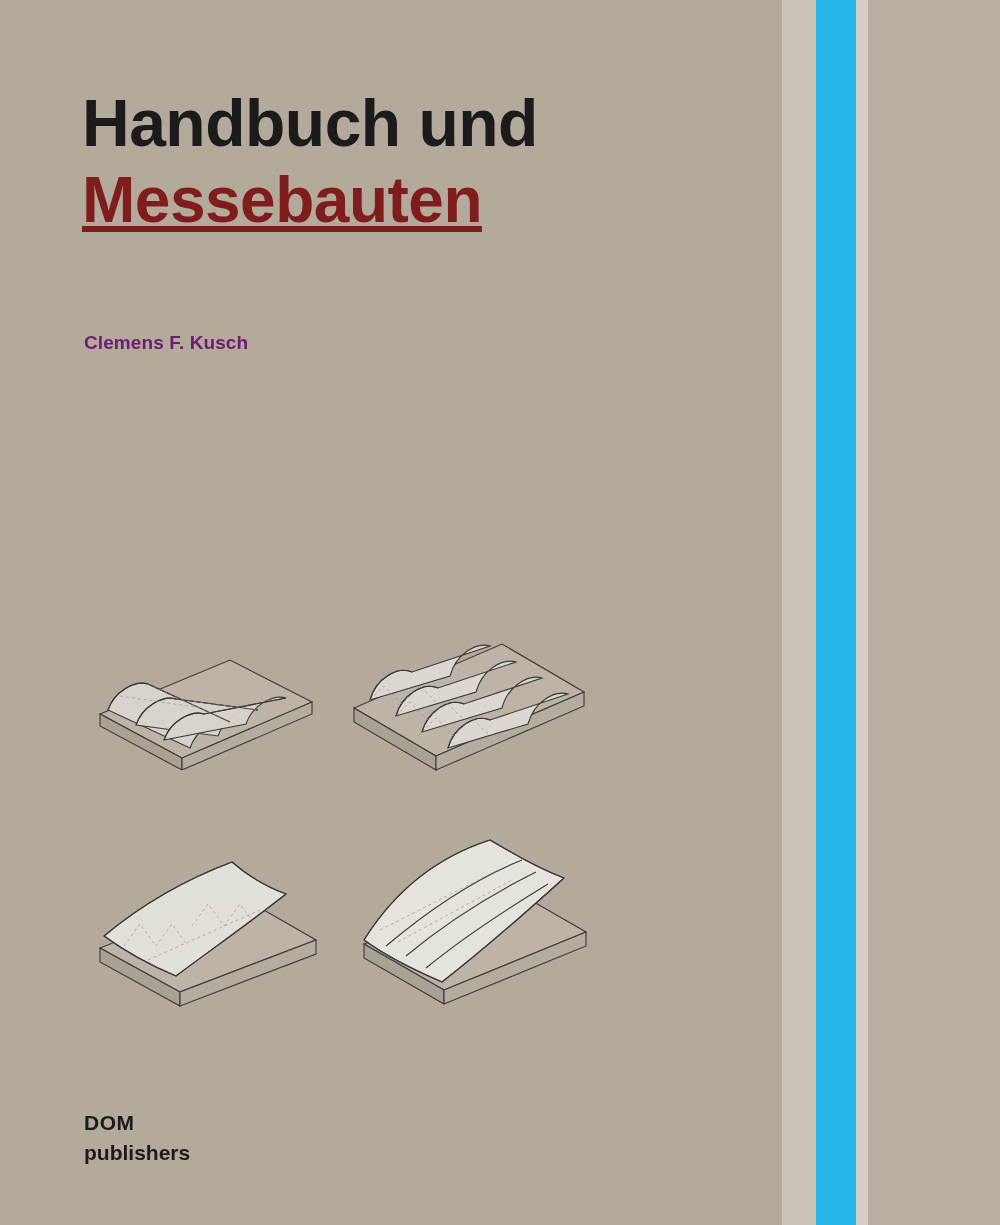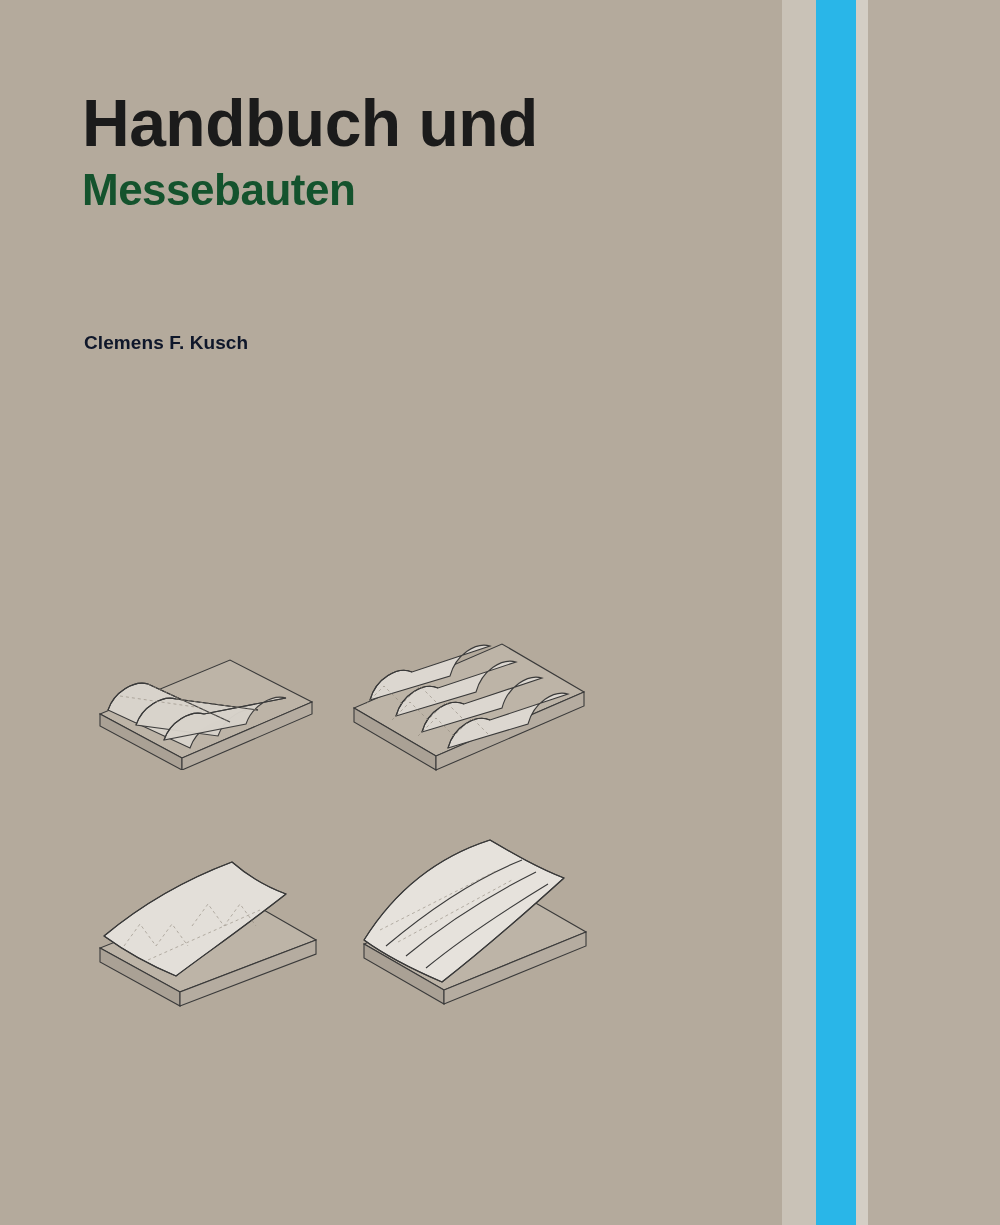--- a/index.html
+++ b/index.html
@@ -57,34 +57,35 @@
   .title-main {
     font-size: 66px;
     line-height: 1.09;
     font-weight: bold;
     color: #1b1b1b;
     letter-spacing: -0.5px;
     margin: 0;
     white-space: pre-line;
   }
   .title-sub {
-    font-size: 44px;
+    font-size: 64px;
     line-height: 1.09;
     font-weight: bold;
-    color: #14532d;
+    color: #7f1d1d;
     letter-spacing: -0.5px;
     margin: 6px 0 0 0;
+    text-decoration: underline;
   }
   .author {
     position: absolute;
     left: 84px;
     top: 332px;
     font-size: 19px;
     font-weight: bold;
-    color: #0f172a;
+    color: #701a75;
     letter-spacing: 0.1px;
   }
   
   .publisher {
     position: absolute;
     left: 84px;
     top: 1108px;
     font-size: 21px;
     line-height: 1.42;
     color: #1b1b1b;
@@ -220,14 +221,18 @@
         </g>
         <g stroke="#8e867b" stroke-width="0.6" stroke-dasharray="3 3" fill="none">
           <path d="M30 110 L148 50"></path>
           <path d="M48 122 L162 60"></path>
         </g>
       </svg>
     </div>
 
   </div>
 
+  <div class="publisher">
+    <div class="pub-name">DOM</div>
+    <div class="pub-word">publishers</div>
+  </div>
 
 </div>
 
 </body></html>

